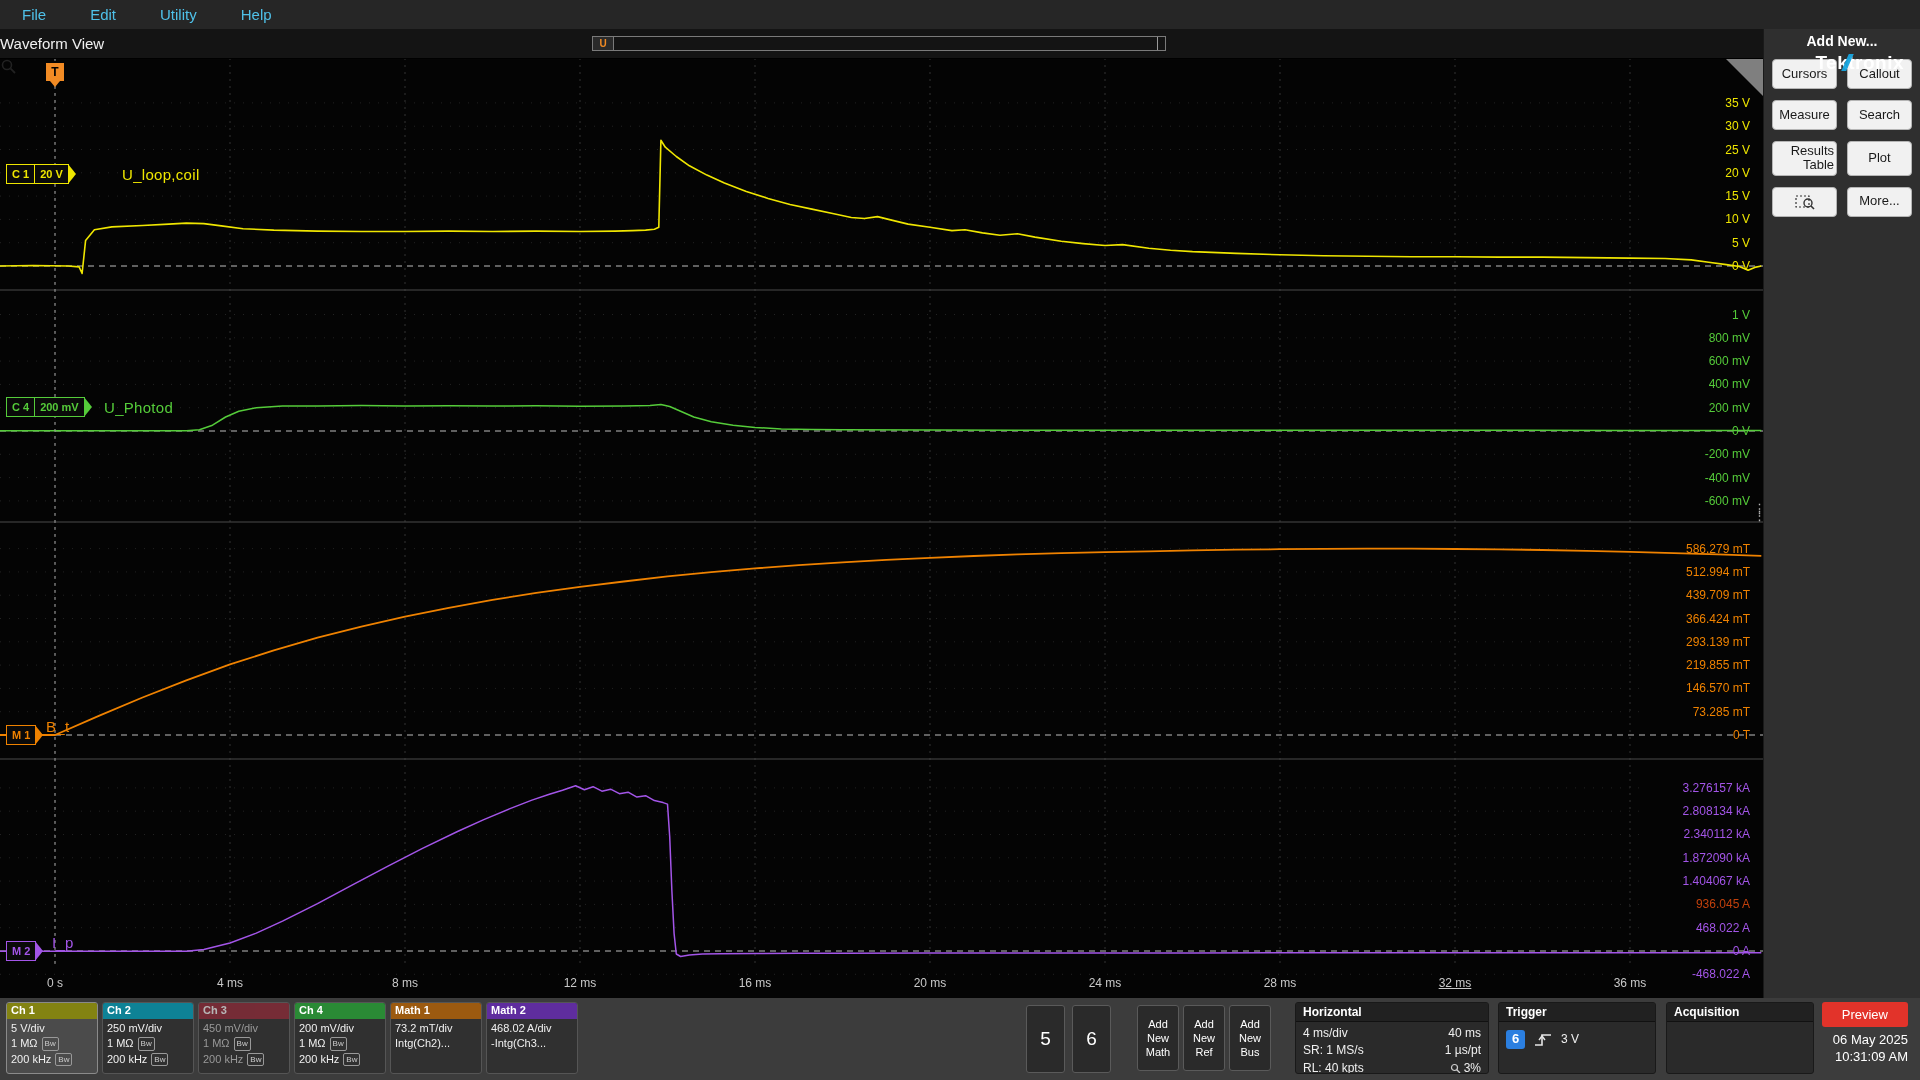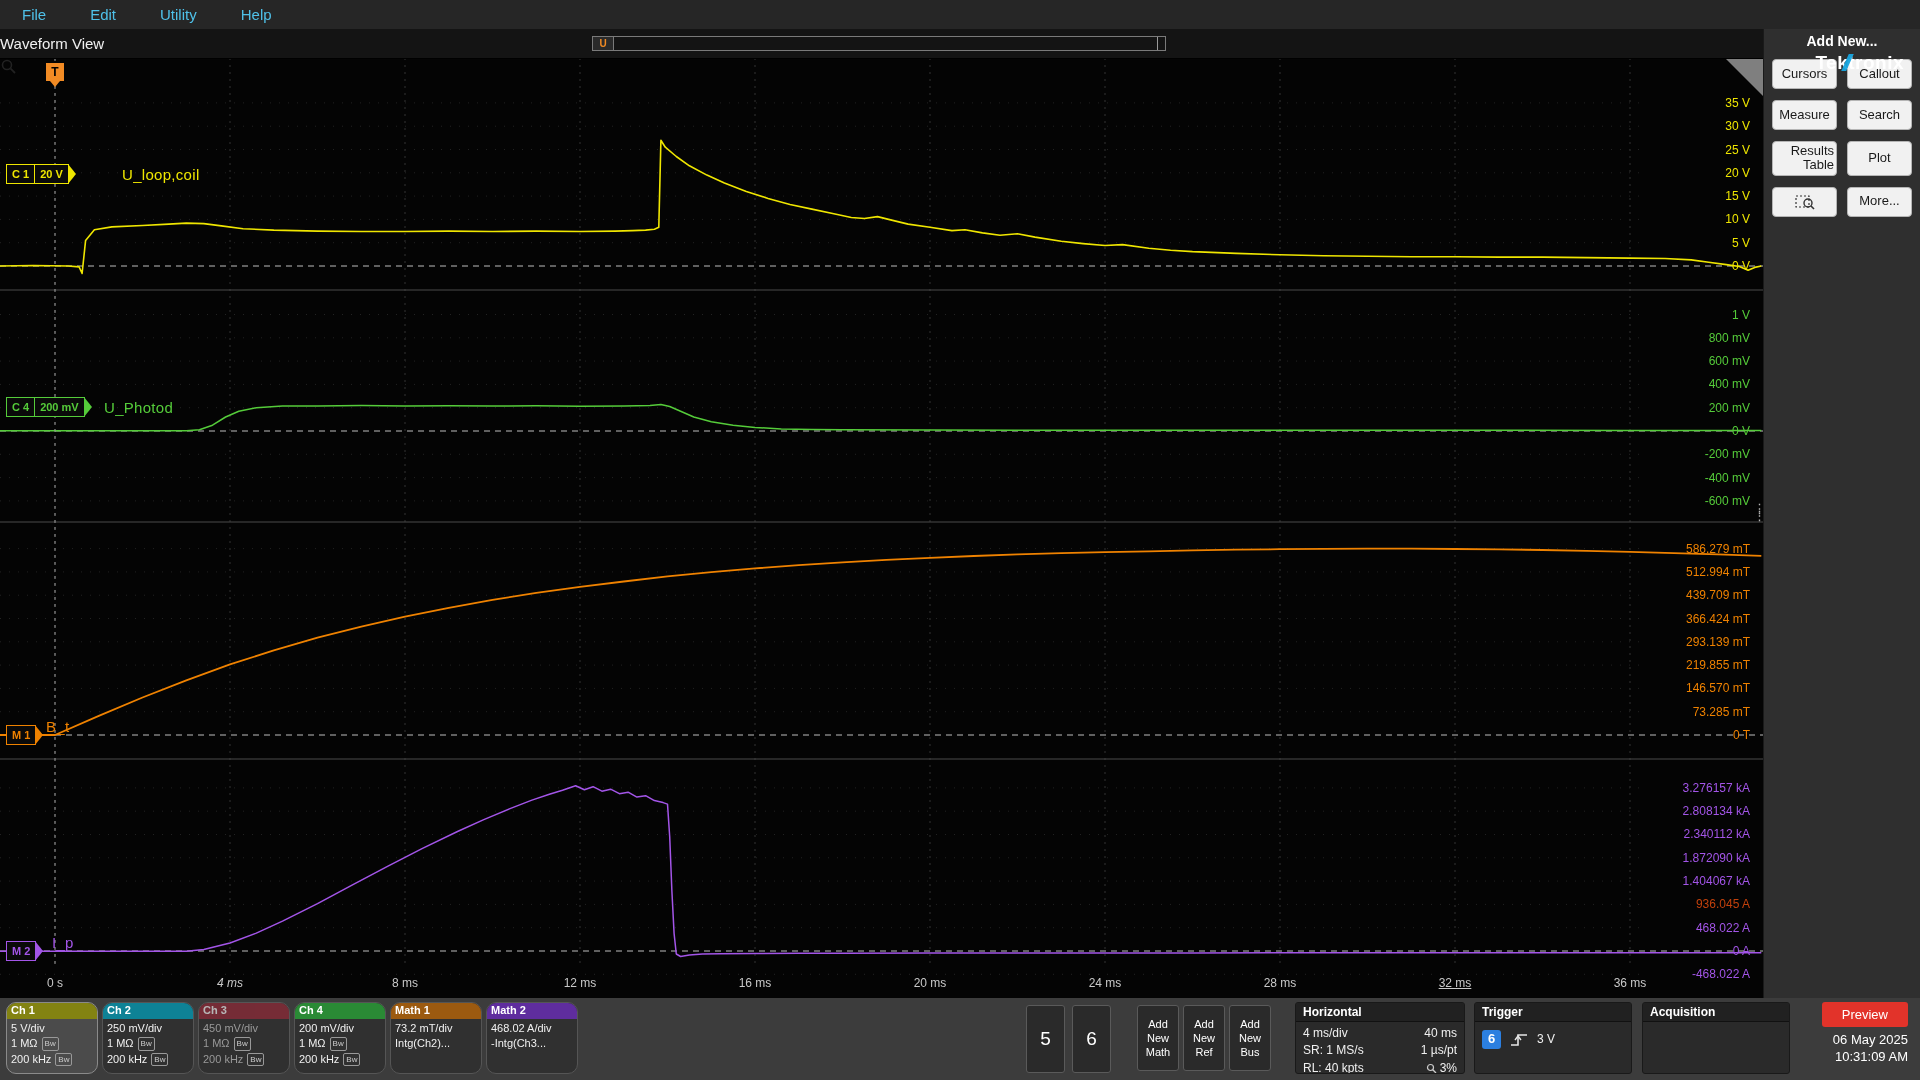--- a/index.html
+++ b/index.html
@@ -47,21 +47,21 @@
   #rightpanel{position:absolute;top:29px;left:1763px;width:157px;height:969px;background:#2f2f2f;
     box-sizing:border-box;padding-top:2px;z-index:4;border-left:1px solid #1a1a1a;}
   .addnew{color:#fff;font-weight:bold;font-size:14px;text-align:center;margin:2px 0 10px;}
   .btn-grid{display:grid;grid-template-columns:65px 65px;gap:11px 10px;justify-content:center;}
   .pbtn{background:#f1f1f1;color:#1a1a1a;border:1px solid #b5b5b5;border-radius:4px;min-height:30px;
     font-size:13px;display:flex;align-items:center;justify-content:center;text-align:right;
     padding:2px;line-height:1.1;font-family:"Liberation Sans",sans-serif;cursor:pointer;}
   
   #bottombar{position:absolute;top:998px;left:0;width:1920px;height:82px;background:#3c3c3c;
     display:flex;align-items:flex-start;padding:4px 6px;box-sizing:border-box;gap:4px;z-index:5;}
-  .cbadge{width:92px;height:72px;background:#303030;border:1px solid #555;border-radius:10px;
+  .cbadge{width:92px;height:72px;background:#303030;border:1px solid #555;border-radius:3px;
     overflow:hidden;font-size:11px;box-sizing:border-box;flex:none;cursor:pointer;}
   .cbadge.sel{background:#4b4b4b;border-color:#8a8a8a;}
   .cb-head{height:16px;color:#fff;font-weight:bold;padding:1px 4px;font-size:11px;box-sizing:border-box;}
   .cb-body{padding:2px 4px;color:#f0f0f0;line-height:1.4;}
   .cbadge.dim .cb-body{color:#999;}
   .cbadge.dim .cb-head{opacity:.65;}
   .bw{display:inline-block;margin-left:4px;font-size:8px;border:1px solid #999;border-radius:2px;
     padding:0 2px;color:#ccc;vertical-align:1px;}
   .slot{width:37px;height:66px;background:#2a2a2a;border:1px solid #5a5a5a;border-radius:3px;color:#fff;
     font-size:19px;display:flex;align-items:center;justify-content:center;flex:none;margin-top:3px;cursor:pointer;}
@@ -162,21 +162,21 @@
       <line x1="0" y1="799.7886389" x2="1643" y2="799.7886389" stroke="#232323" stroke-width="1" stroke-dasharray="1 8"></line>
       <line x1="0" y1="823.09150407" x2="1643" y2="823.09150407" stroke="#232323" stroke-width="1" stroke-dasharray="1 8"></line>
       <line x1="0" y1="846.39431945" x2="1643" y2="846.39431945" stroke="#232323" stroke-width="1" stroke-dasharray="1 8"></line>
       <line x1="0" y1="869.69718462" x2="1643" y2="869.69718462" stroke="#232323" stroke-width="1" stroke-dasharray="1 8"></line>
       <line x1="0" y1="916.30281538" x2="1643" y2="916.30281538" stroke="#232323" stroke-width="1" stroke-dasharray="1 8"></line>
       <line x1="0" y1="893" x2="1763" y2="893" stroke="#bdbdbd" stroke-width="1" stroke-dasharray="6 5"></line>
       <polyline points="-0.1,893.2 186.3,893.2 203.8,891.5 230.0,885.0 256.3,875.1 282.5,863.1 317.5,845.7 352.5,826.8 387.5,808.4 422.5,790.4 457.5,773.5 483.8,761.6 510.0,750.6 531.9,742.1 549.4,736.2 562.5,732.2 575.6,727.7 584.4,731.7 593.1,728.7 601.9,733.2 610.6,731.2 619.4,735.7 628.1,734.2 636.9,739.1 645.6,737.7 654.4,742.6 663.1,744.6 667.5,746.1 669.7,778.5 671.9,833.3 674.1,875.6 676.3,896.0 680.6,898.5 689.4,897.0 702.5,896.0 720.0,895.7 755.0,895.5 798.8,895.2 842.5,895.2 930.0,895.0 1017.5,895.0 1105.0,894.9 1192.5,894.9 1280.0,894.8 1367.5,894.8 1455.0,894.7 1542.5,894.7 1630.0,894.7 1717.5,894.7 1761.3,894.7" fill="none" stroke="#a355e8" stroke-width="1.5" stroke-linejoin="round"></polyline>
       <line x1="55" y1="0" x2="55" y2="908" stroke="#9a9a9a" stroke-width="1" stroke-dasharray="3 4"></line>
     </svg>
     <div class="xlab" style="left: 55px; top: 918px;">0 s</div>
-    <div class="xlab" style="left: 230px; top: 918px; font-style: italic;">4 ms</div>
+    <div class="xlab" style="left: 230px; top: 918px;">4 ms</div>
     <div class="xlab" style="left: 405px; top: 918px;">8 ms</div>
     <div class="xlab" style="left: 580px; top: 918px;">12 ms</div>
     <div class="xlab" style="left: 755px; top: 918px;">16 ms</div>
     <div class="xlab" style="left: 930px; top: 918px;">20 ms</div>
     <div class="xlab" style="left: 1105px; top: 918px;">24 ms</div>
     <div class="xlab" style="left: 1280px; top: 918px;">28 ms</div>
     <div class="xlab" style="left: 1455px; top: 918px; text-decoration: underline;">32 ms</div>
     <div class="xlab" style="left: 1630px; top: 918px;">36 ms</div>
     <div class="ytick" style="top: 37.9px; color: rgb(239, 230, 0);">35 V</div>
     <div class="ytick" style="top: 61.2px; color: rgb(239, 230, 0);">30 V</div>
@@ -307,21 +307,21 @@
       </div>
     </div>
 
   <div class="slot" style="margin-left:444px">5</div>
   <div class="slot" style="margin-left:3px">6</div>
 
   <button class="addbtn" style="margin-left:22px">Add New Math</button>
   <button class="addbtn">Add New Ref</button>
   <button class="addbtn">Add New Bus</button>
 
-  <div class="panel" style="width:170px;margin-left:20px">
+  <div class="panel" style="width:194px;margin-left:20px">
     <div class="panel-title">Horizontal</div>
     <div class="panel-body">
       <div class="hrow">
         <span>4 ms/div</span>
         <span>40 ms</span>
       </div>
       <div class="hrow">
         <span>SR: 1 MS/s</span>
         <span>1 µs/pt</span>
       </div>

